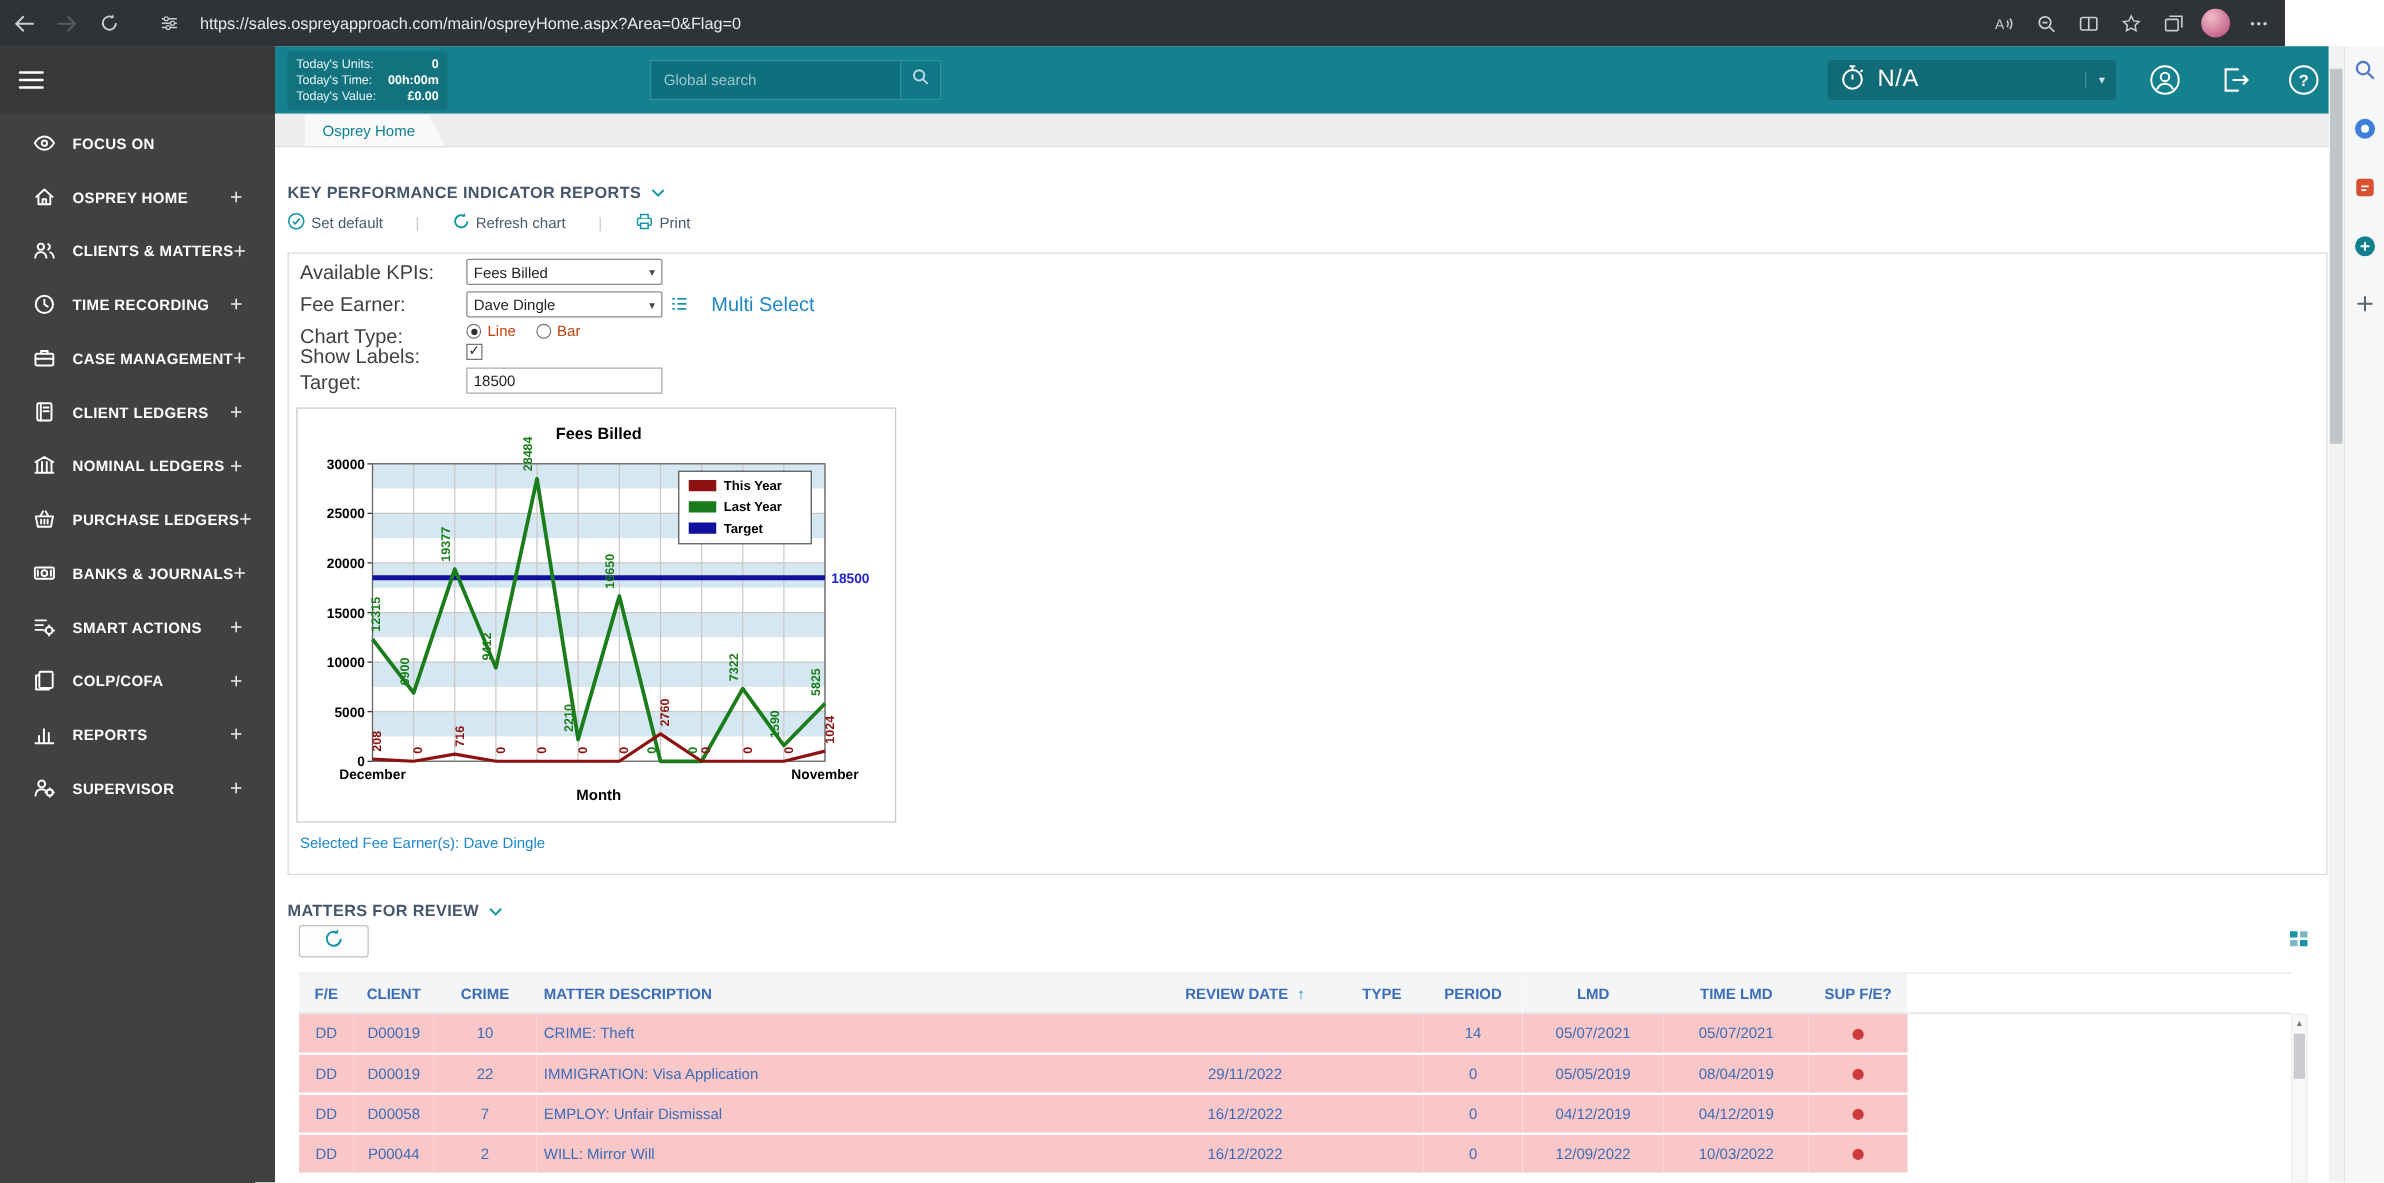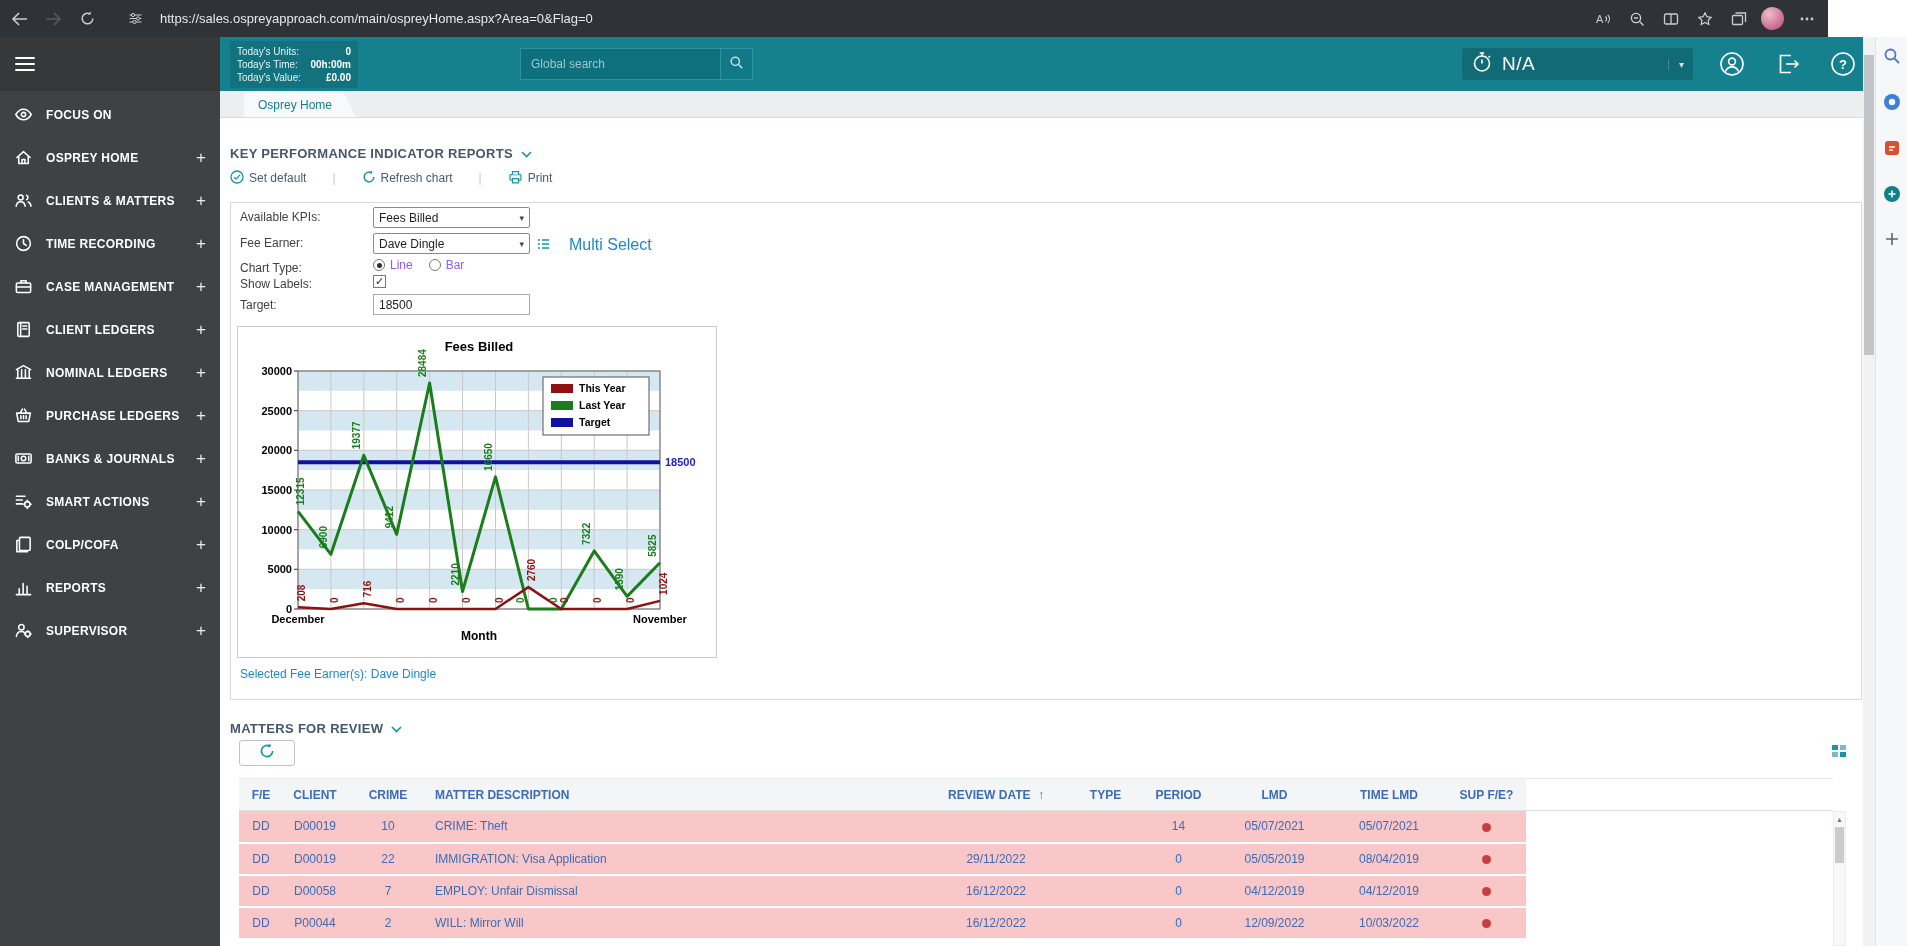--- a/index.html
+++ b/index.html
@@ -20,21 +20,21 @@
 .page-scrollbar .thumb{position:absolute;top:18px;left:1px;width:10px;height:300px;background:#C2C5C8}
 
 
 .app{position:absolute;top:37px;left:0;width:1863px;height:909px;background:#fff}
 
 
 .sidebar{position:absolute;top:0;left:0;width:220px;height:909px;background:#3F4143}
 .sidebar-top{height:54px;background:#363839;display:flex;align-items:center;padding-left:15px}
 .burger span{display:block;width:20px;height:2px;background:#fff;margin:4px 0;border-radius:1px}
 .menu{padding-top:2px}
-.menu-item{height:43px;display:flex;align-items:center;padding:0 14px;color:#fff;cursor:pointer}
+.menu-item{height:43px;display:flex;align-items:center;padding:0 26px;color:#fff;cursor:pointer}
 .menu-item .ic{width:20px;height:20px;margin-right:12px;flex:none;display:flex;align-items:center}
 .menu-item .lb{font-size:12px;font-weight:bold;letter-spacing:.3px;flex:1;white-space:nowrap}
 .menu-item .plus{font-size:17px;font-weight:300;color:#ECECEC}
 
 
 .app-header{position:absolute;top:0;left:220px;width:1643px;height:54px;background:#15808E;display:flex;align-items:center}
 .logo-block{width:155px;height:54px;background:#1C8B99;display:flex;flex-direction:column;justify-content:center;padding:3px 9px}
 .logo-row{display:flex;align-items:center;gap:7px}
 .logo-name{color:#fff;font-weight:bold;font-size:17px}
 .logo-sub{color:#fff;font-size:8px;letter-spacing:.55px;margin-top:2px;white-space:nowrap}
@@ -54,25 +54,25 @@
 .breadcrumb-bar{position:absolute;top:54px;left:220px;width:1643px;height:27px;background:#EDEEEF;border-bottom:1px solid #DADBDC}
 .crumb-tab{position:absolute;left:24px;top:1px;height:25px;padding:0 24px 0 14px;display:flex;align-items:center;font-size:12px;color:#11808F;background:#F8F9FA;clip-path:polygon(0 0,calc(100% - 13px) 0,100% 100%,0 100%);cursor:pointer}
 
 
 .content{position:absolute;top:81px;left:220px;width:1643px;height:828px;background:#fff}
 .sec-head{position:absolute;left:10px;display:flex;align-items:center;gap:8px;font-size:13px;font-weight:bold;color:#46566B;letter-spacing:.3px}
 .kpi-toolbar{position:absolute;left:10px;top:50px;height:20px;display:flex;align-items:center;gap:26px;font-size:12px;color:#4A5B6E}
 .tool-link{display:flex;align-items:center;gap:5px;cursor:pointer}
 .tool-sep{color:#C8C8C8}
 .kpi-panel{position:absolute;left:10px;top:84px;width:1632px;height:498px;border:1px solid #D9D9D9;background:#fff}
-.f-label{position:absolute;left:9px;font-size:12px;color:#3F3F3F}
+.f-label{position:absolute;left:9px;font-size:16px;color:#3F3F3F}
 .select{position:absolute;left:142px;width:157px;height:21px;border:1px solid #8A8A8A;border-radius:2px;background:#fff;display:flex;align-items:center;font-size:12px;color:#1E1E1E;padding:0 5px;cursor:pointer}
 .sel-arrow{margin-left:auto;font-size:9px;color:#444}
 .ms-link{position:absolute;left:306px;top:33px;display:flex;gap:19px;align-items:center;color:#1E87C9;font-size:16px;cursor:pointer}
-.radio-row{position:absolute;left:142px;top:55px;display:flex;align-items:center;gap:5px;font-size:12px;color:#8b5cf6}
+.radio-row{position:absolute;left:142px;top:55px;display:flex;align-items:center;gap:5px;font-size:12px;color:#c2410c}
 .radio{width:12px;height:12px;border:1px solid #777;border-radius:50%;position:relative;background:#fff}
 .radio.on::after{content:"";position:absolute;inset:2.5px;background:#2D2D2D;border-radius:50%}
 .radio-gap{width:6px}
 .checkbox{position:absolute;left:142px;top:72px;width:13px;height:13px;border:1px solid #777;background:#fff;font-size:11px;line-height:11px;text-align:center;color:#222;cursor:pointer}
 .target-input{position:absolute;left:142px;top:91px;width:157px;height:21px;border:1px solid #A9A9A9;font-size:12px;padding:0 5px;color:#222;font-family:"Liberation Sans",sans-serif}
 .chart-box{position:absolute;left:6px;top:123px;width:480px;height:332px;border:1px solid #CBCBCB;background:#fff}
 .sel-fe{position:absolute;left:9px;top:464px;font-size:12px;color:#1E87C9}
 
 .refresh-btn{position:absolute;left:19px;top:622px;width:56px;height:26px;border:1px solid #C2C2C2;border-radius:3px;background:#FDFDFD;display:flex;align-items:center;justify-content:center;cursor:pointer}
 .cols-btn{position:absolute;left:1608px;top:624px;width:22px;height:22px;display:flex;align-items:center;justify-content:center;cursor:pointer}

